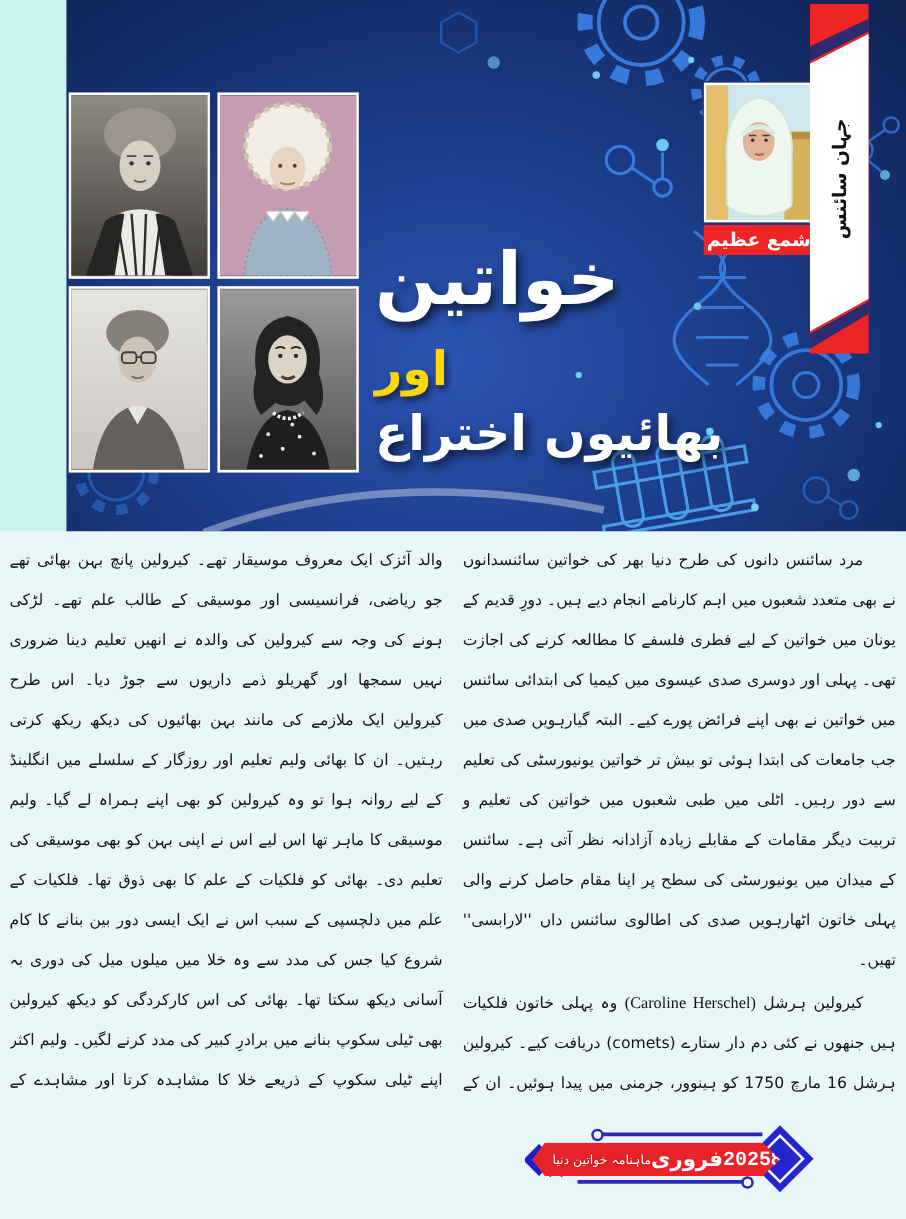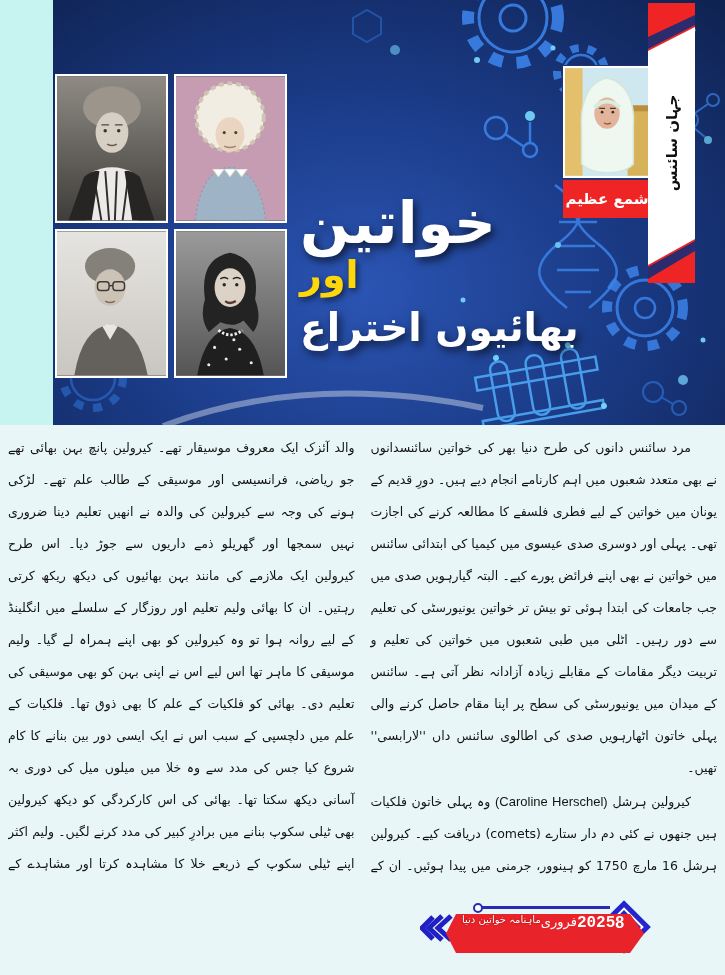--- a/index.html
+++ b/index.html
@@ -19,66 +19,66 @@
   .photo-grid{position:absolute;left:2px;top:74px;display:grid;
               grid-template-columns:113px 113px;grid-auto-rows:149px;gap:6px;}
   .photo{border:2px solid #fff;box-sizing:border-box;background:#777;}
   .photo svg{display:block;width:100%;height:100%;}
 
   
   .author-card{position:absolute;left:510px;top:66px;width:88px;}
   .author-photo{width:88px;height:112px;border:2px solid #fff;outline:1px solid #23336e;
                 box-sizing:border-box;background:#cfe7ee;}
   .author-photo svg{display:block;width:100%;height:100%;}
-  .author-label{width:88px;height:38px;margin-top:2px;background:#ee2524;color:#fff;
+  .author-label{width:88px;height:24px;margin-top:2px;background:#ee2524;color:#fff;
                 display:flex;align-items:center;justify-content:center;
                 font-weight:700;font-size:15px;direction:rtl;}
 
   
   .side-banner{position:absolute;left:595px;top:3px;width:47px;height:280px;}
   .side-banner svg{display:block;width:100%;height:100%;}
   .side-banner .vtext{position:absolute;top:50%;left:50%;
         transform:translate(-50%,-50%) rotate(-90deg);
         font-size:15px;font-weight:700;color:#101010;white-space:nowrap;
         letter-spacing:1px;direction:rtl;}
 
   
   .title-block{position:absolute;left:247px;top:194px;width:312px;text-align:left;
                color:#fff;direction:rtl;line-height:1;}
   .t1{font-size:58px;font-weight:800;text-shadow:3px 4px 8px rgba(0,0,0,.65);}
-  .t2{font-size:38px;font-weight:800;color:#ffd60a;margin-top:4px;text-shadow:2px 3px 6px rgba(0,0,0,.6);}
+  .t2{font-size:38px;font-weight:800;color:#ffd60a;margin-top:24px;text-shadow:2px 3px 6px rgba(0,0,0,.6);}
   .t3{font-size:39px;font-weight:800;margin-top:14px;text-shadow:3px 4px 8px rgba(0,0,0,.65);}
 
   
   .article{position:absolute;left:8px;top:432px;width:709px;height:478px;
            column-count:2;column-gap:16px;column-fill:auto;direction:rtl;
            font-size:12.5px;line-height:32px;color:#141414;text-align:justify;overflow:hidden;}
   .article p{margin:0;text-indent:26px;}
   .article p + p{margin-top:2px;}
   .feature-name{font-weight:400;}
-  .latin{font-family:Liberation Sans, sans-serif;font-size:13px;}
+  .latin{font-family:Liberation Serif, serif;font-size:13px;}
 
   
   .f-line-top{position:absolute;left:482px;top:906px;width:128px;height:3px;background:#2a2ab8;z-index:0;}
   .f-line-top::before{content:'';position:absolute;left:-9px;top:-3px;width:6px;height:6px;
                       border-radius:50%;background:#fff;border:2px solid #2a2ab8;}
   .f-line-bottom{position:absolute;left:462px;top:944px;width:132px;height:3px;background:#2a2ab8;z-index:0;}
   .f-line-bottom::after{content:'';position:absolute;right:-9px;top:-3px;width:6px;height:6px;
                       border-radius:50%;background:#fff;border:2px solid #2a2ab8;}
   .f-chevrons{position:absolute;left:420px;top:913px;z-index:2;}
   .f-diamond{position:absolute;left:605px;top:908px;width:38px;height:38px;
              transform:rotate(45deg);background:#2525cd;z-index:1;}
   .f-diamond::after{content:'';position:absolute;inset:5px;border:2px solid #fff;}
-  .f-ribbon{position:absolute;left:446px;top:914px;width:198px;height:39px;z-index:2;
-            background:#e82329;display:flex;direction:ltr;
+  .f-ribbon{position:absolute;left:426px;top:914px;width:198px;height:27px;z-index:2;
+            background:#e82329;display:flex;align-items:center;direction:ltr;
             justify-content:space-between;box-sizing:border-box;padding:0 22px 0 16px;
             clip-path:polygon(0 50%,10px 0,184px 0,198px 50%,184px 100%,10px 100%);
             color:#fff;}
   .f-mag{font-size:10px;white-space:nowrap;direction:rtl;text-shadow:0 0 2px rgba(130,0,0,.8);}
-  .f-month{font-size:13px;font-weight:400;direction:rtl;}
+  .f-month{font-size:17px;font-weight:700;direction:rtl;}
   .f-year{font-size:16px;font-weight:800;font-family:Liberation Mono, monospace;}
   .f-page{font-size:16px;font-weight:800;font-family:"Liberation Sans",sans-serif;}
 </style>
 </head>
 <body>
 
 <div class="page">
 
   <div class="banner">
 

